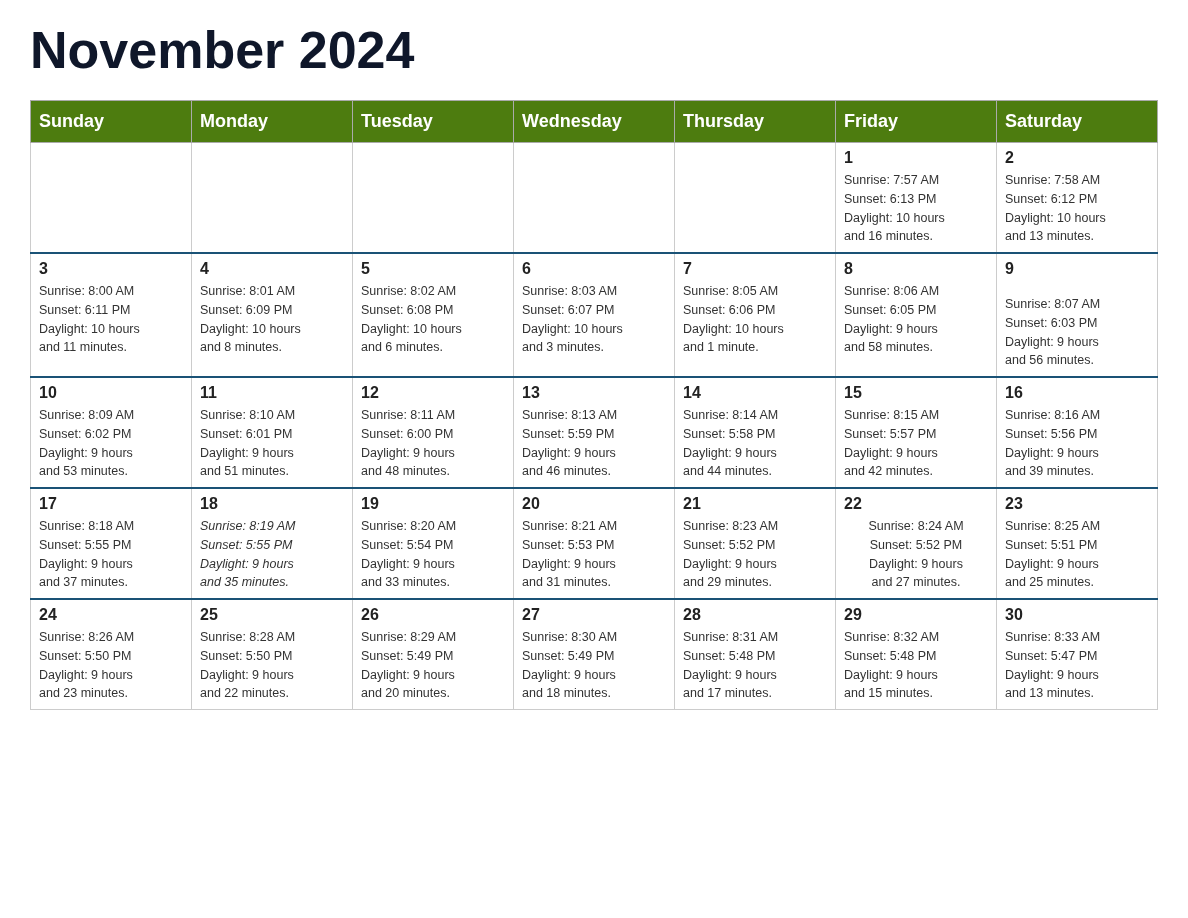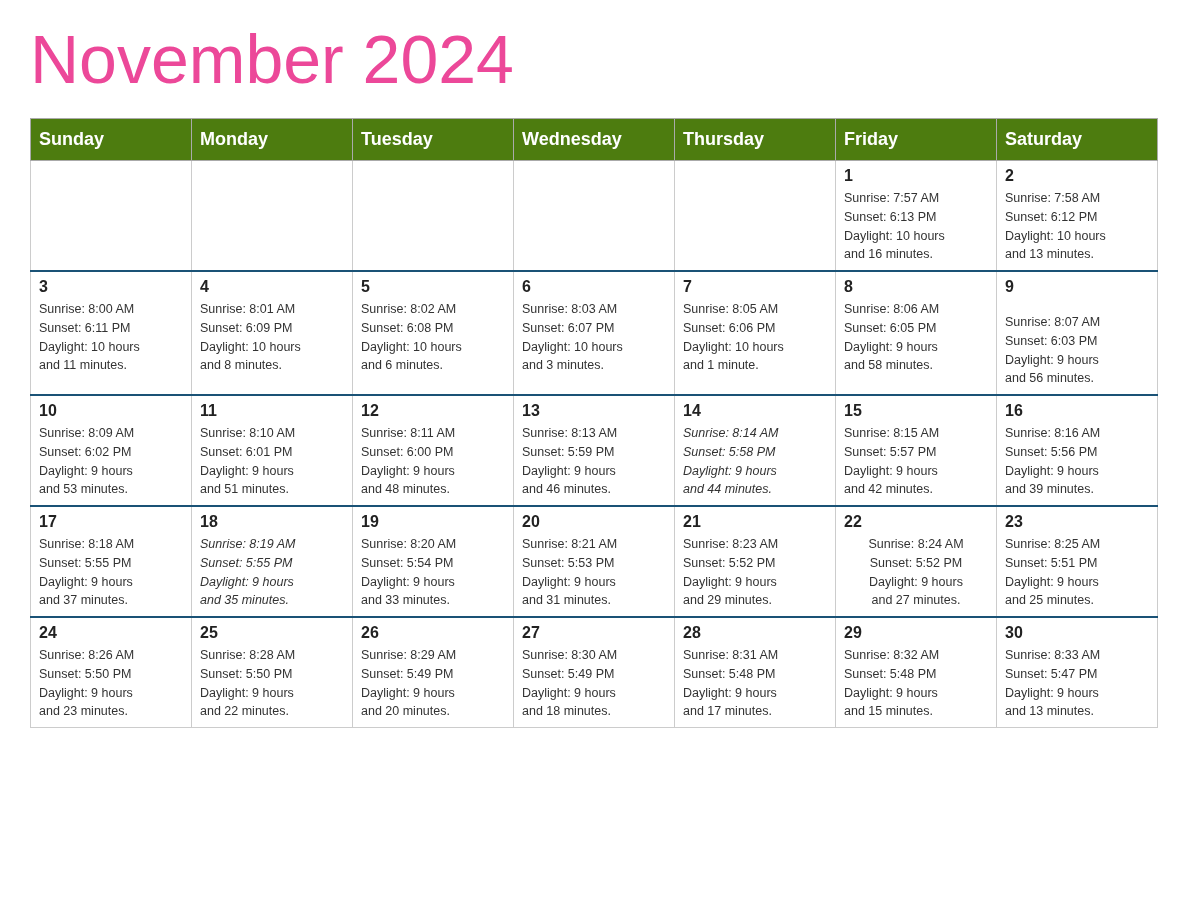--- a/index.html
+++ b/index.html
@@ -41,23 +41,23 @@
     }
     .logo-blue {
       font-size: 28px;
       font-weight: bold;
       color: #1a72b8;
     }
     .title-block {
       text-align: right;
     }
     .month-year {
-      font-size: 68px;
-      font-weight: normal;
-      color: #ec4899;
+      font-size: 52px;
+      font-weight: bold;
+      color: #0f172a;
     }
     .location {
       font-size: 20px;
       color: #555;
       margin-top: 4px;
     }
     .calendar {
       width: 100%;
       border-collapse: collapse;
       border: 1px solid #aaa;
@@ -218,21 +218,21 @@
         </td>
         <td>
           <span class="day-number">13</span>
           <div class="day-info" style="white-space: pre-line;">Sunrise: 8:13 AM
 Sunset: 5:59 PM
 Daylight: 9 hours
 and 46 minutes.</div>
         </td>
         <td>
           <span class="day-number">14</span>
-          <div class="day-info" style="white-space: pre-line; font-style: italic;">Sunrise: 8:14 AM
+          <div class="day-info" style="white-space: pre-line;">Sunrise: 8:14 AM
 Sunset: 5:58 PM
 Daylight: 9 hours
 and 44 minutes.</div>
         </td>
         <td>
           <span class="day-number">15</span>
           <div class="day-info" style="white-space: pre-line;">Sunrise: 8:15 AM
 Sunset: 5:57 PM
 Daylight: 9 hours
 and 42 minutes.</div>

